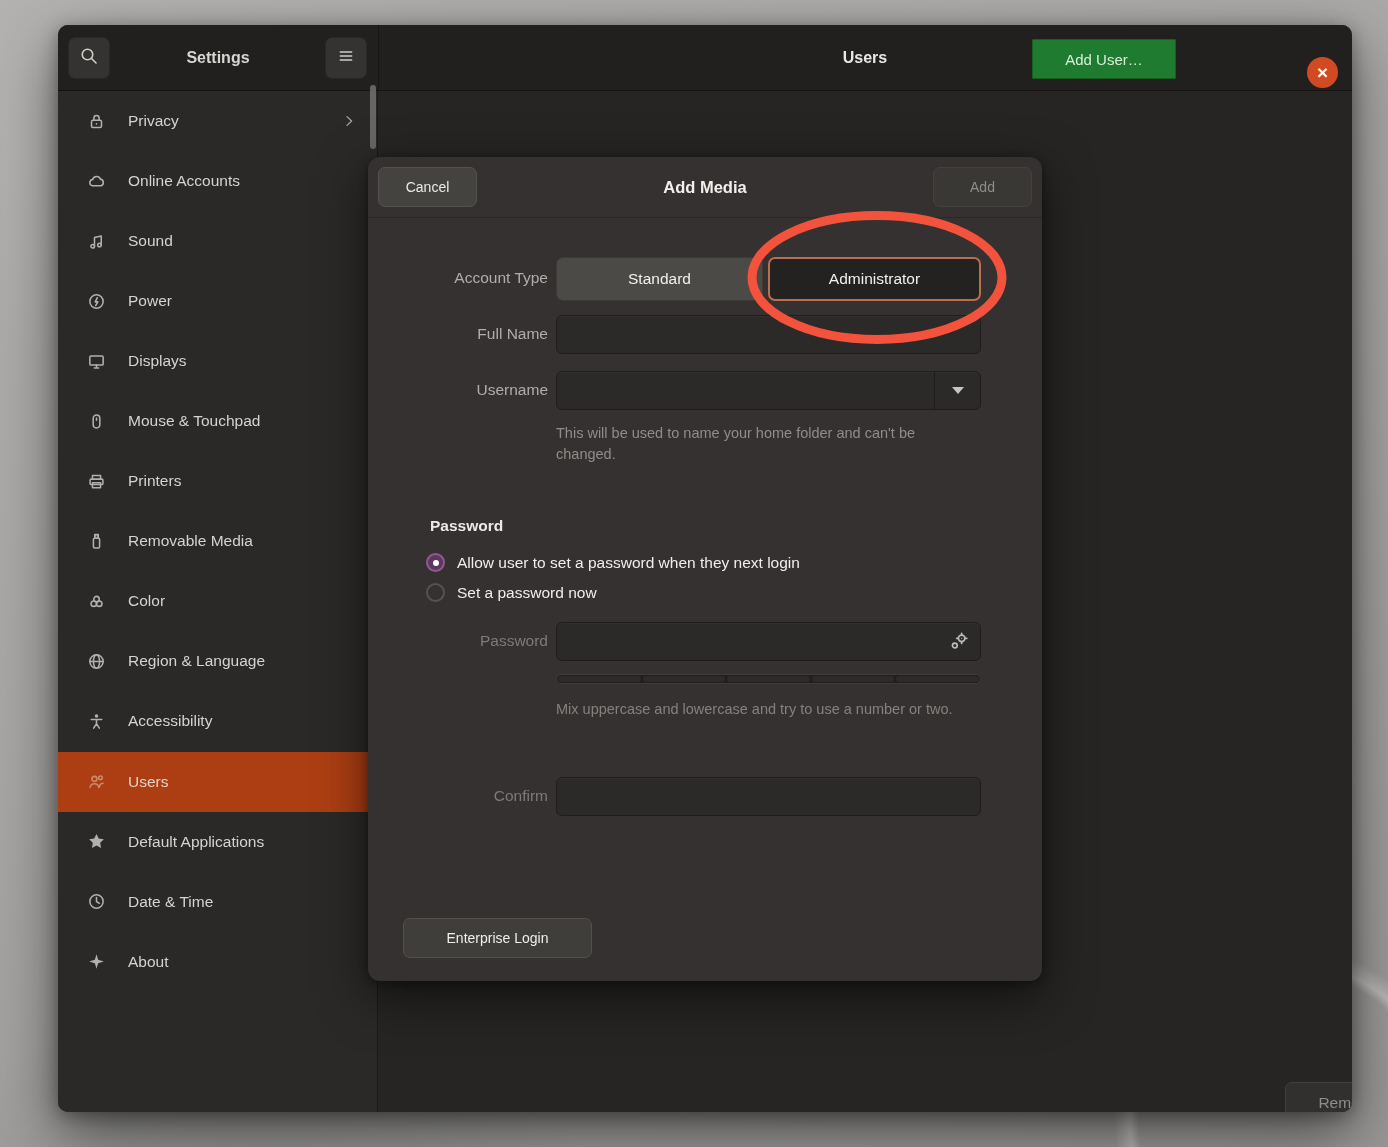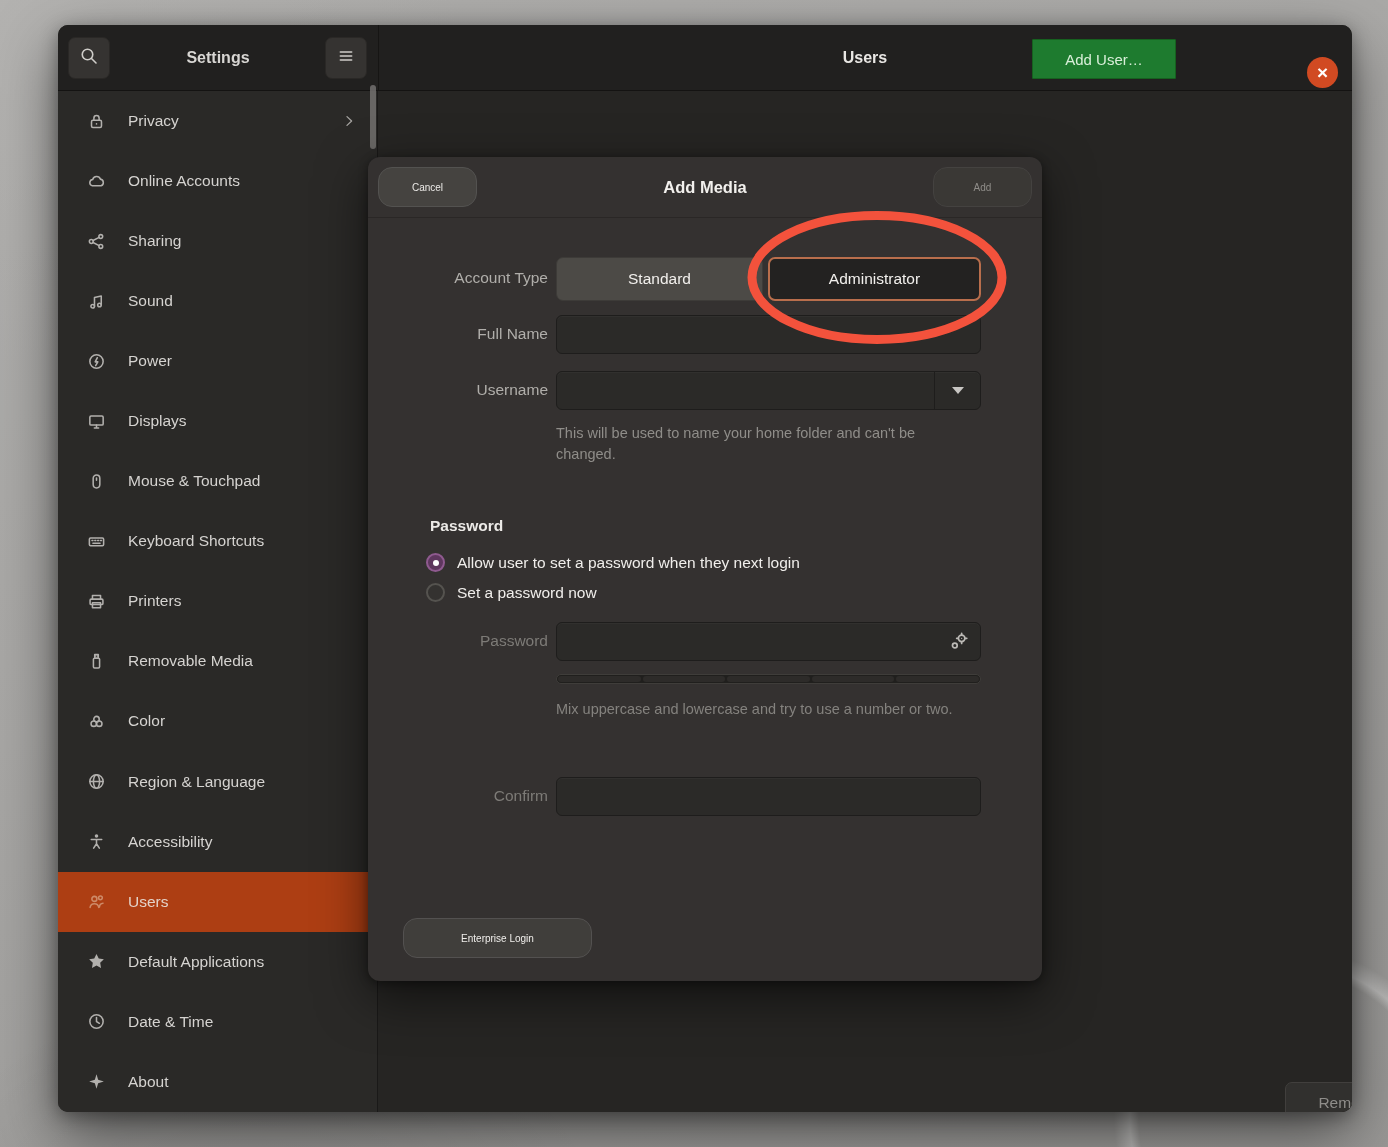--- a/index.html
+++ b/index.html
@@ -46,21 +46,21 @@
   .avatar{position:absolute;left:565px;top:118px;width:66px;height:66px;border-radius:50%;
     background:radial-gradient(circle at 50% 40%,#eda03c,#d77e1f);border:3px solid #1d1c1b;box-sizing:border-box;}
   .remove-user{position:absolute;left:906px;top:991px;width:177px;height:41px;border-radius:7px;background:#31302e;
     border:1px solid #413f3d;box-sizing:border-box;color:#8f8d8a;font-size:15.5px;display:flex;align-items:center;justify-content:center;}
   
   .dialog{position:absolute;left:310px;top:132px;width:674px;height:824px;border-radius:12px;background:#343130;
     box-shadow:0 16px 50px rgba(0,0,0,.55),0 2px 10px rgba(0,0,0,.4);}
   .dlg-header{position:absolute;left:0;top:0;width:100%;height:60px;border-bottom:1px solid #2a2726;border-radius:12px 12px 0 0;}
   .dlg-title{position:absolute;left:0;top:0;width:100%;height:60px;display:flex;align-items:center;justify-content:center;
     color:#f2f0ed;font-weight:bold;font-size:16.5px;pointer-events:none;}
-  .btn{border-radius:14px;box-sizing:border-box;display:flex;align-items:center;justify-content:center;font-size:10px;}
+  .btn{border-radius:7px;box-sizing:border-box;display:flex;align-items:center;justify-content:center;font-size:14px;}
   .btn-cancel{position:absolute;left:10px;top:10px;width:99px;height:40px;background:#454340;border:1px solid #535250;color:#eceae7;}
   .btn-add{position:absolute;right:10px;top:10px;width:99px;height:40px;background:#3a3835;border:1px solid #444240;color:#8f8d89;}
   .f-label{position:absolute;left:0;width:180px;text-align:right;color:#b0aeaa;font-size:15.5px;}
   .f-label.dim{color:#7d7b77;}
   .inputbox{position:absolute;left:188px;width:425px;height:39px;background:#2b2a28;border:1px solid #1e1d1c;border-radius:6px;
     box-sizing:border-box;box-shadow:inset 0 1px 0 rgba(255,255,255,.03);}
   .inputbox input{position:absolute;left:8px;top:0;width:calc(100% - 60px);height:100%;background:transparent;border:none;outline:none;
     color:#eceae7;font-size:15px;font-family:"Liberation Sans",sans-serif;}
   .seg{position:absolute;top:100px;height:44px;border-radius:7px;box-sizing:border-box;display:flex;align-items:center;justify-content:center;
     font-size:15.5px;color:#f2f0ed;}
@@ -135,33 +135,20 @@
         <div class="side-item">
           <span class="s-icon">
             <svg viewBox="0 0 16 16" fill="none" stroke="currentColor" stroke-width="1.3" stroke-linecap="round" stroke-linejoin="round">
               <path d="M4.4 11.6a2.7 2.7 0 0 1 .4-5.3A3.4 3.4 0 0 1 11.3 6a2.9 2.9 0 0 1 .5 5.6z"></path>
             </svg>
           </span>
           <span class="s-label">Online Accounts</span>
 
         </div>
 
-        <div class="side-item">
-          <span class="s-icon">
-            <svg viewBox="0 0 16 16" fill="none" stroke="currentColor" stroke-width="1.3" stroke-linecap="round" stroke-linejoin="round">
-              <circle cx="3.6" cy="8" r="1.6"></circle>
-              <circle cx="11.6" cy="3.8" r="1.6"></circle>
-              <circle cx="11.6" cy="12.2" r="1.6"></circle>
-              <line x1="5.1" y1="7.2" x2="10.2" y2="4.5"></line>
-              <line x1="5.1" y1="8.8" x2="10.2" y2="11.5"></line>
-            </svg>
-          </span>
-          <span class="s-label">Sharing</span>
-
-        </div>
 
         <div class="side-item">
           <span class="s-icon">
             <svg viewBox="0 0 16 16" fill="none" stroke="currentColor" stroke-width="1.3" stroke-linecap="round" stroke-linejoin="round">
               <path d="M6.3 12V4.6L12 3.4v7.4"></path>
               <circle cx="4.8" cy="12" r="1.5"></circle>
               <circle cx="10.5" cy="10.9" r="1.5"></circle>
             </svg>
           </span>
           <span class="s-label">Sound</span>
@@ -194,30 +181,20 @@
           <span class="s-icon">
             <svg viewBox="0 0 16 16" fill="none" stroke="currentColor" stroke-width="1.3" stroke-linecap="round" stroke-linejoin="round">
               <rect x="5.2" y="2.6" width="5.6" height="10.8" rx="2.8"></rect>
               <line x1="8" y1="5" x2="8" y2="7"></line>
             </svg>
           </span>
           <span class="s-label">Mouse &amp; Touchpad</span>
 
         </div>
 
-        <div class="side-item">
-          <span class="s-icon">
-            <svg viewBox="0 0 16 16" fill="none" stroke="currentColor" stroke-width="1.3" stroke-linecap="round" stroke-linejoin="round">
-              <rect x="2" y="5" width="12" height="6.6" rx="1"></rect>
-              <path d="M4.2 7.2h.8M6.6 7.2h.8M9 7.2h.8M11.4 7.2h.8M5 9.5h6"></path>
-            </svg>
-          </span>
-          <span class="s-label">Keyboard Shortcuts</span>
-
-        </div>
 
         <div class="side-item">
           <span class="s-icon">
             <svg viewBox="0 0 16 16" fill="none" stroke="currentColor" stroke-width="1.3" stroke-linecap="round" stroke-linejoin="round">
               <path d="M4.6 6V3h6.8v3"></path>
               <rect x="2.6" y="6" width="10.8" height="4.6" rx="1"></rect>
               <rect x="4.6" y="9" width="6.8" height="4.2"></rect>
             </svg>
           </span>
           <span class="s-label">Printers</span>

